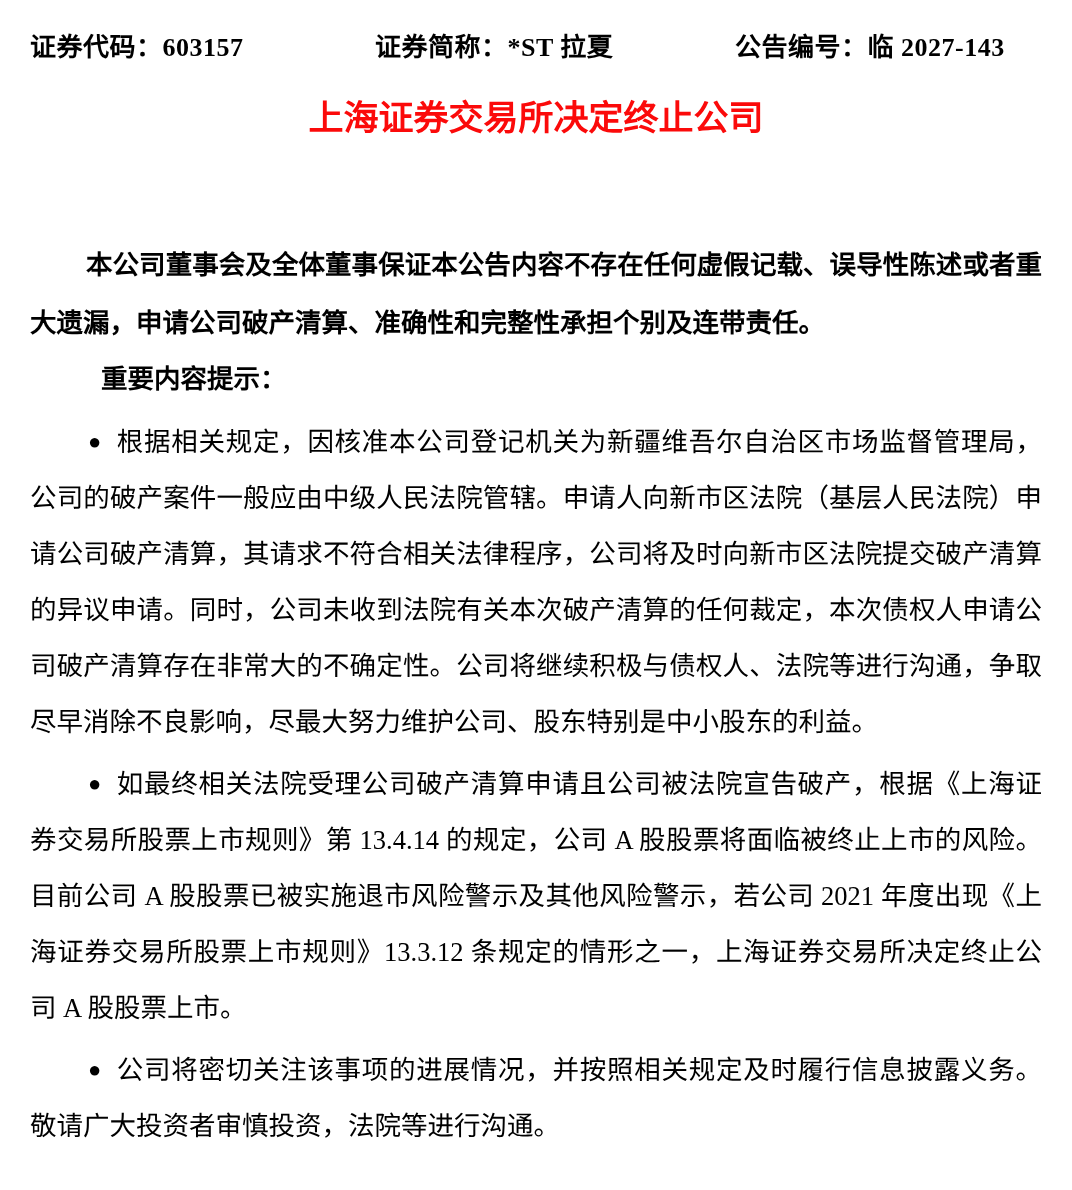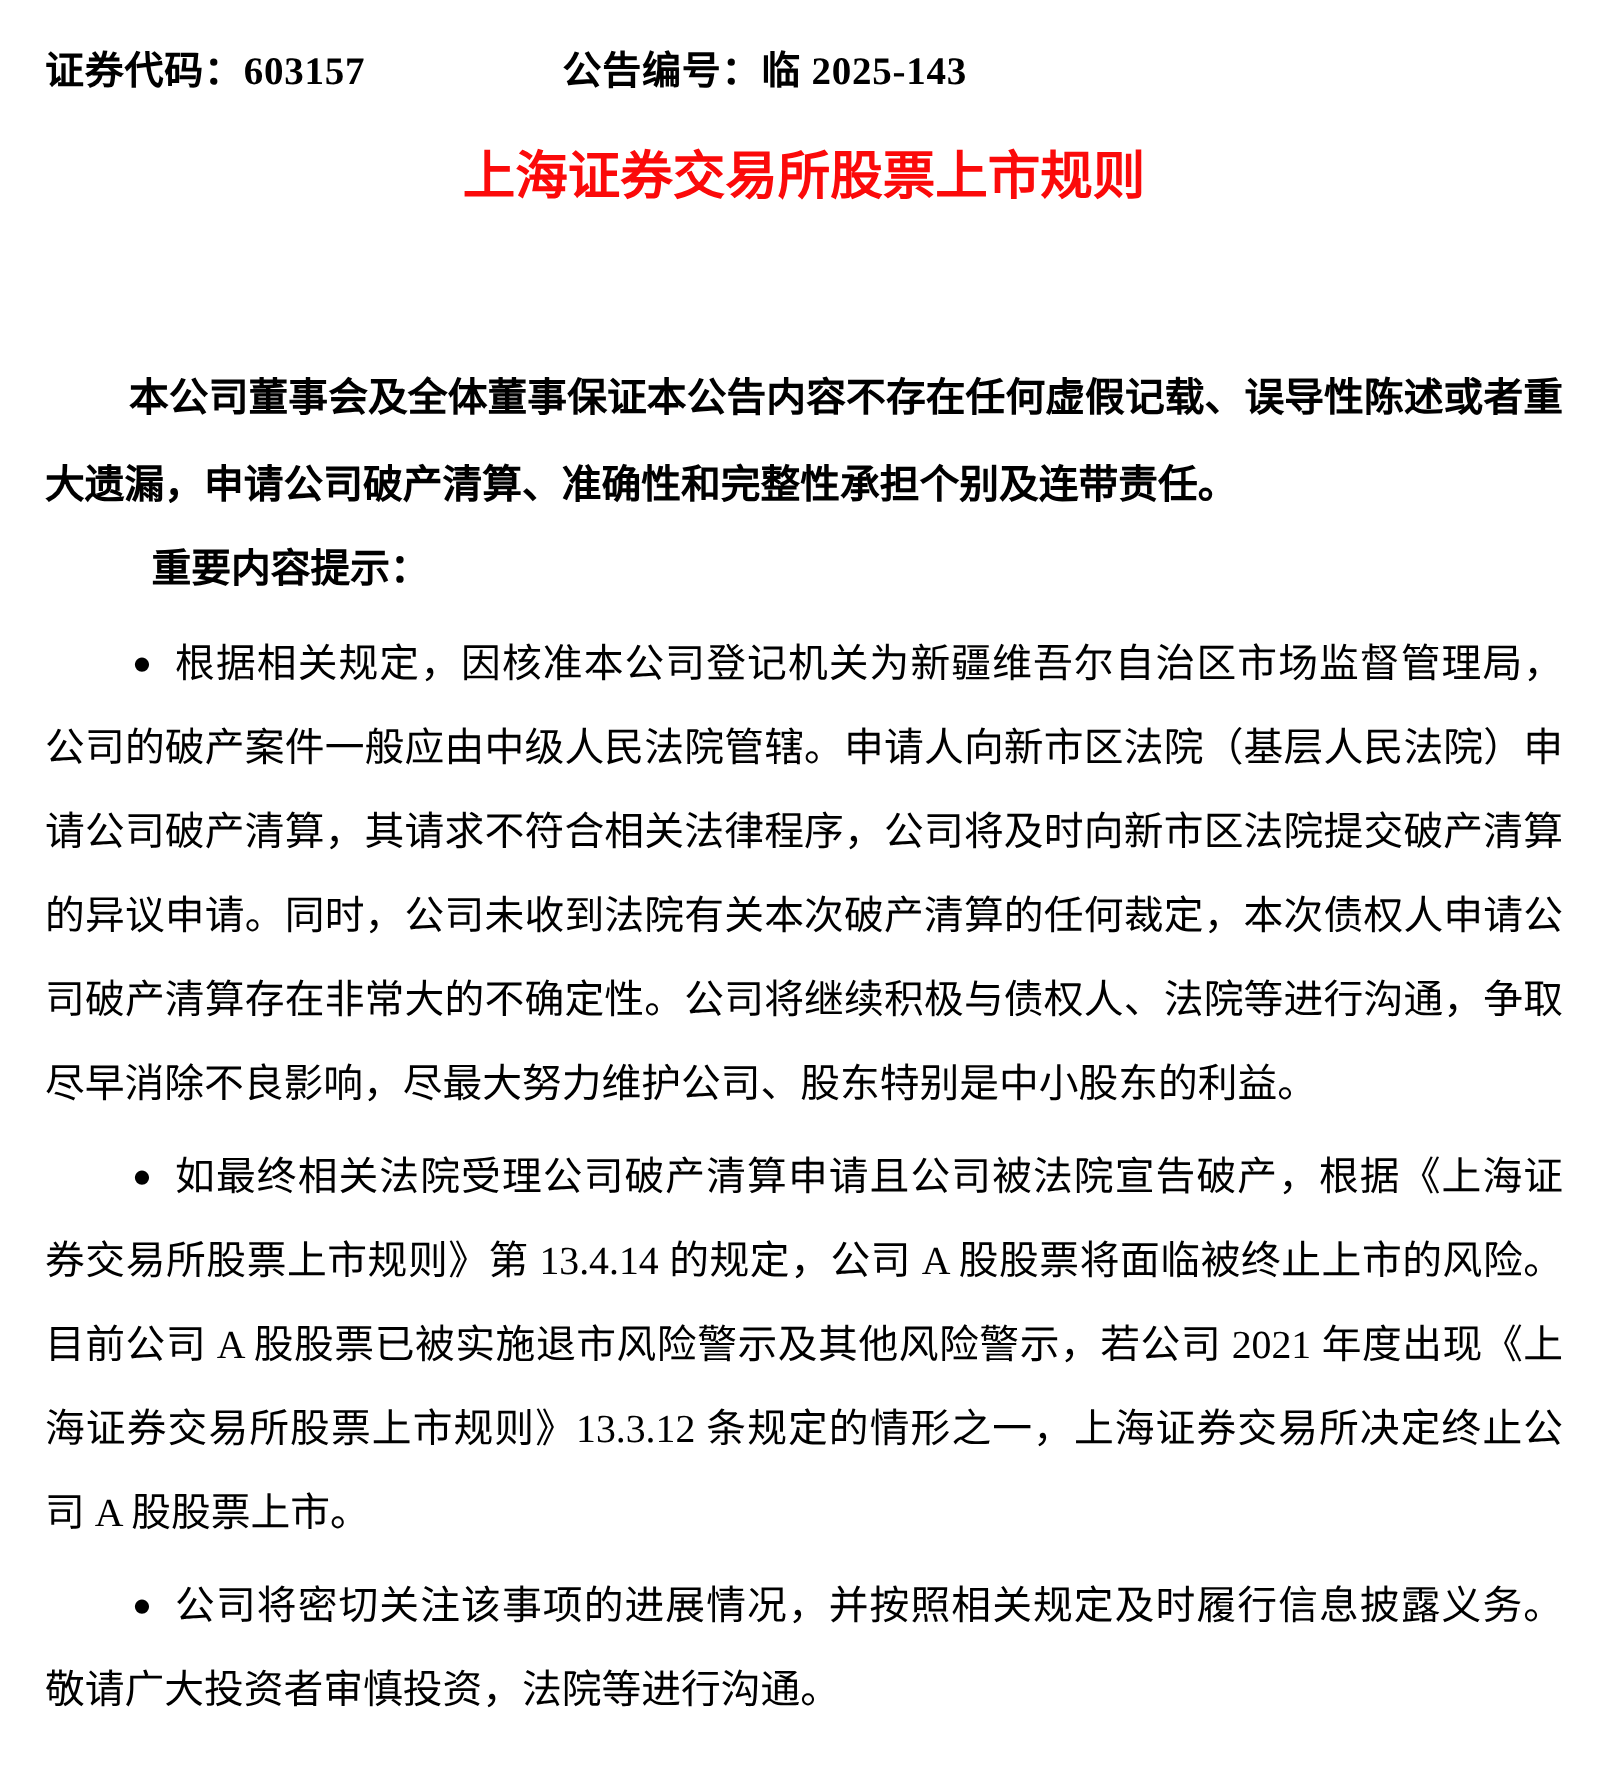--- a/index.html
+++ b/index.html
@@ -121,25 +121,26 @@
     
   }
 </style>
 </head>
 <body>
 
 <div class="page">
 
   <div class="doc-header">
     <span class="hdr-cell hdr-code">证券代码：603157</span>
-    <span class="hdr-cell hdr-number">公告编号：临 2025-143</span>
+    <span class="hdr-cell hdr-abbr">证券简称：*ST 拉夏</span>
+    <span class="hdr-cell hdr-number">公告编号：临 2027-143</span>
   </div>
 
   <div class="title-block">
-    <div class="title-line title-line-1">上海证券交易所股票上市规则</div>
+    <div class="title-line title-line-1">上海证券交易所决定终止公司</div>
   </div>
 
   <div class="statement">本公司董事会及全体董事保证本公告内容不存在任何虚假记载、误导性陈述或者重大遗漏，申请公司破产清算、准确性和完整性承担个别及连带责任。</div>
 
   <div class="section-heading">重要内容提示：</div>
 
   <div class="bullets">
 
     <p class="bullet-para">
       <span class="bullet-glyph">●</span><span class="bullet-text">根据相关规定，因核准本公司登记机关为新疆维吾尔自治区市场监督管理局，公司的破产案件一般应由中级人民法院管辖。申请人向新市区法院（基层人民法院）申请公司破产清算，其请求不符合相关法律程序，公司将及时向新市区法院提交破产清算的异议申请。同时，公司未收到法院有关本次破产清算的任何裁定，本次债权人申请公司破产清算存在非常大的不确定性。公司将继续积极与债权人、法院等进行沟通，争取尽早消除不良影响，尽最大努力维护公司、股东特别是中小股东的利益。</span>

